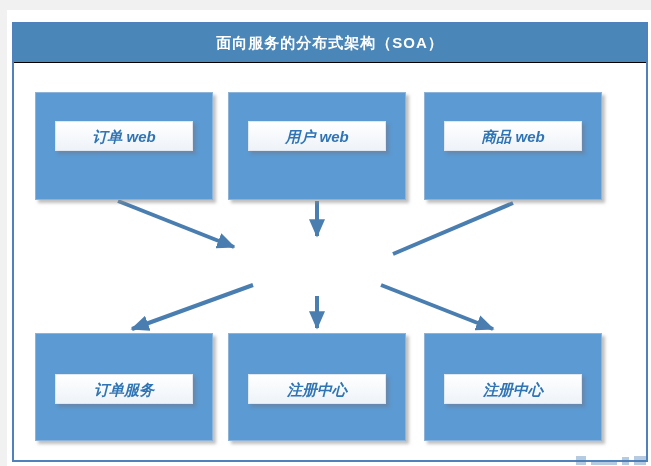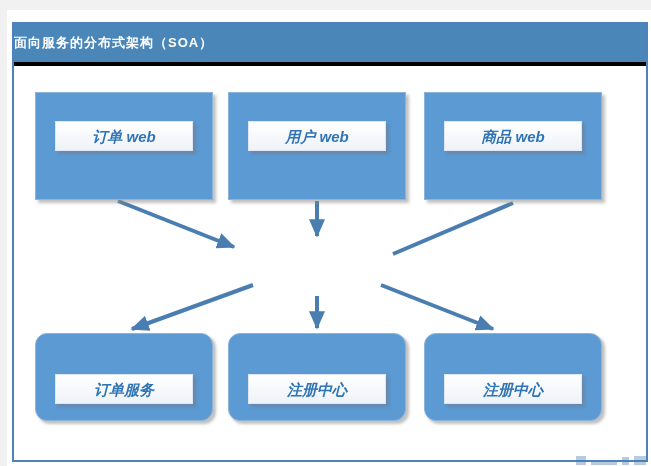--- a/index.html
+++ b/index.html
@@ -16,37 +16,37 @@
   }
   .frame{
     position:absolute;left:12px;top:22px;width:636px;height:440px;
     box-sizing:border-box;
     border:2px solid #4f81bd;
     background:#ffffff;
   }
   .titlebar{
     height:38px;
     background:#4a86b8;
-    border-bottom:4px solid #000000;
-    display:flex;align-items:center;justify-content:flex-start;
-    color:#ffffff;font-weight:bold;font-size:13px;letter-spacing:1px;
+    border-bottom:1px solid #000000;
+    display:flex;align-items:center;justify-content:center;
+    color:#ffffff;font-weight:bold;font-size:15px;letter-spacing:1px;
   }
   svg.connectors{
     position:absolute;left:0;top:0;width:651px;height:466px;
     pointer-events:none;
   }
   .node{
     position:absolute;width:178px;height:108px;
     background:#5b9ad2;
     border:1px solid #8db4d8;
     box-sizing:border-box;
     box-shadow:3px 3px 3px rgba(140,140,140,0.55);
     font-style:italic;
   }
-  .node.bottom{height:88px;top:333px;border-radius:12px;}
+  .node.bottom{height:108px;top:333px;}
   .t1{left:35px;top:92px}
   .t2{left:228px;top:92px}
   .t3{left:424px;top:92px}
   .b1{left:35px}
   .b2{left:228px}
   .b3{left:424px}
   .node-label{
     position:absolute;left:50%;transform:translateX(-50%);
     top:28px;width:138px;height:30px;line-height:30px;
     text-align:center;

